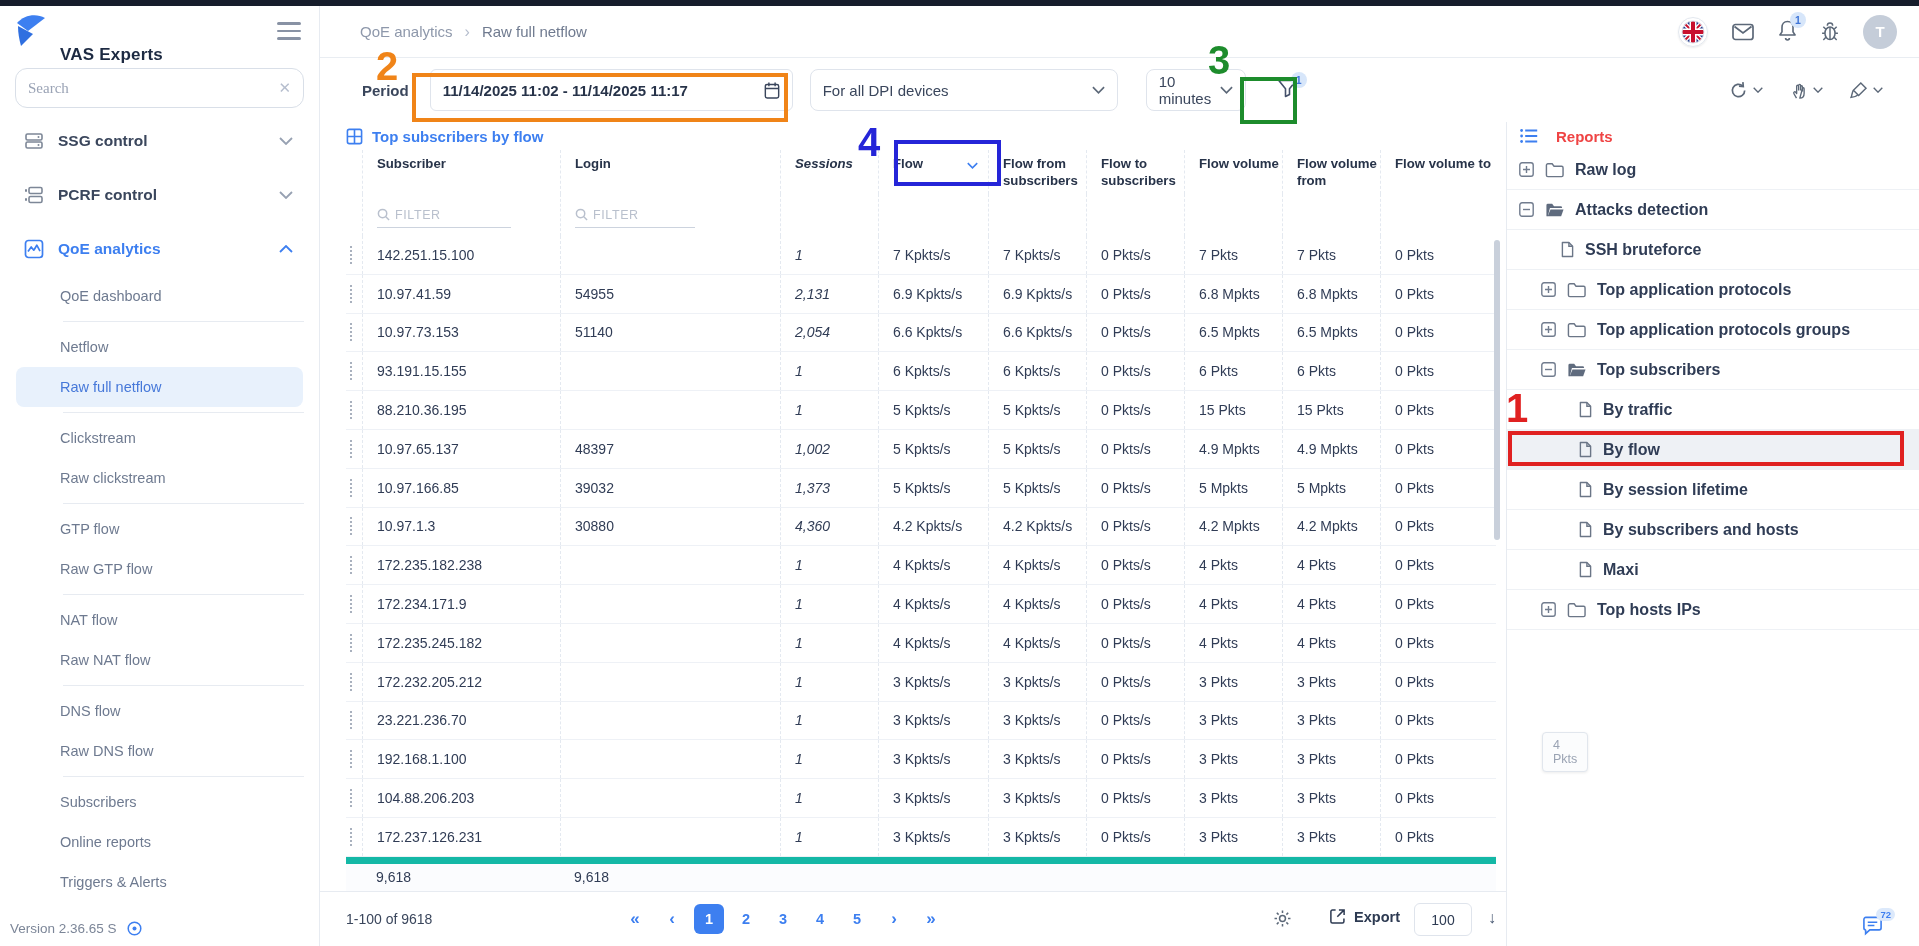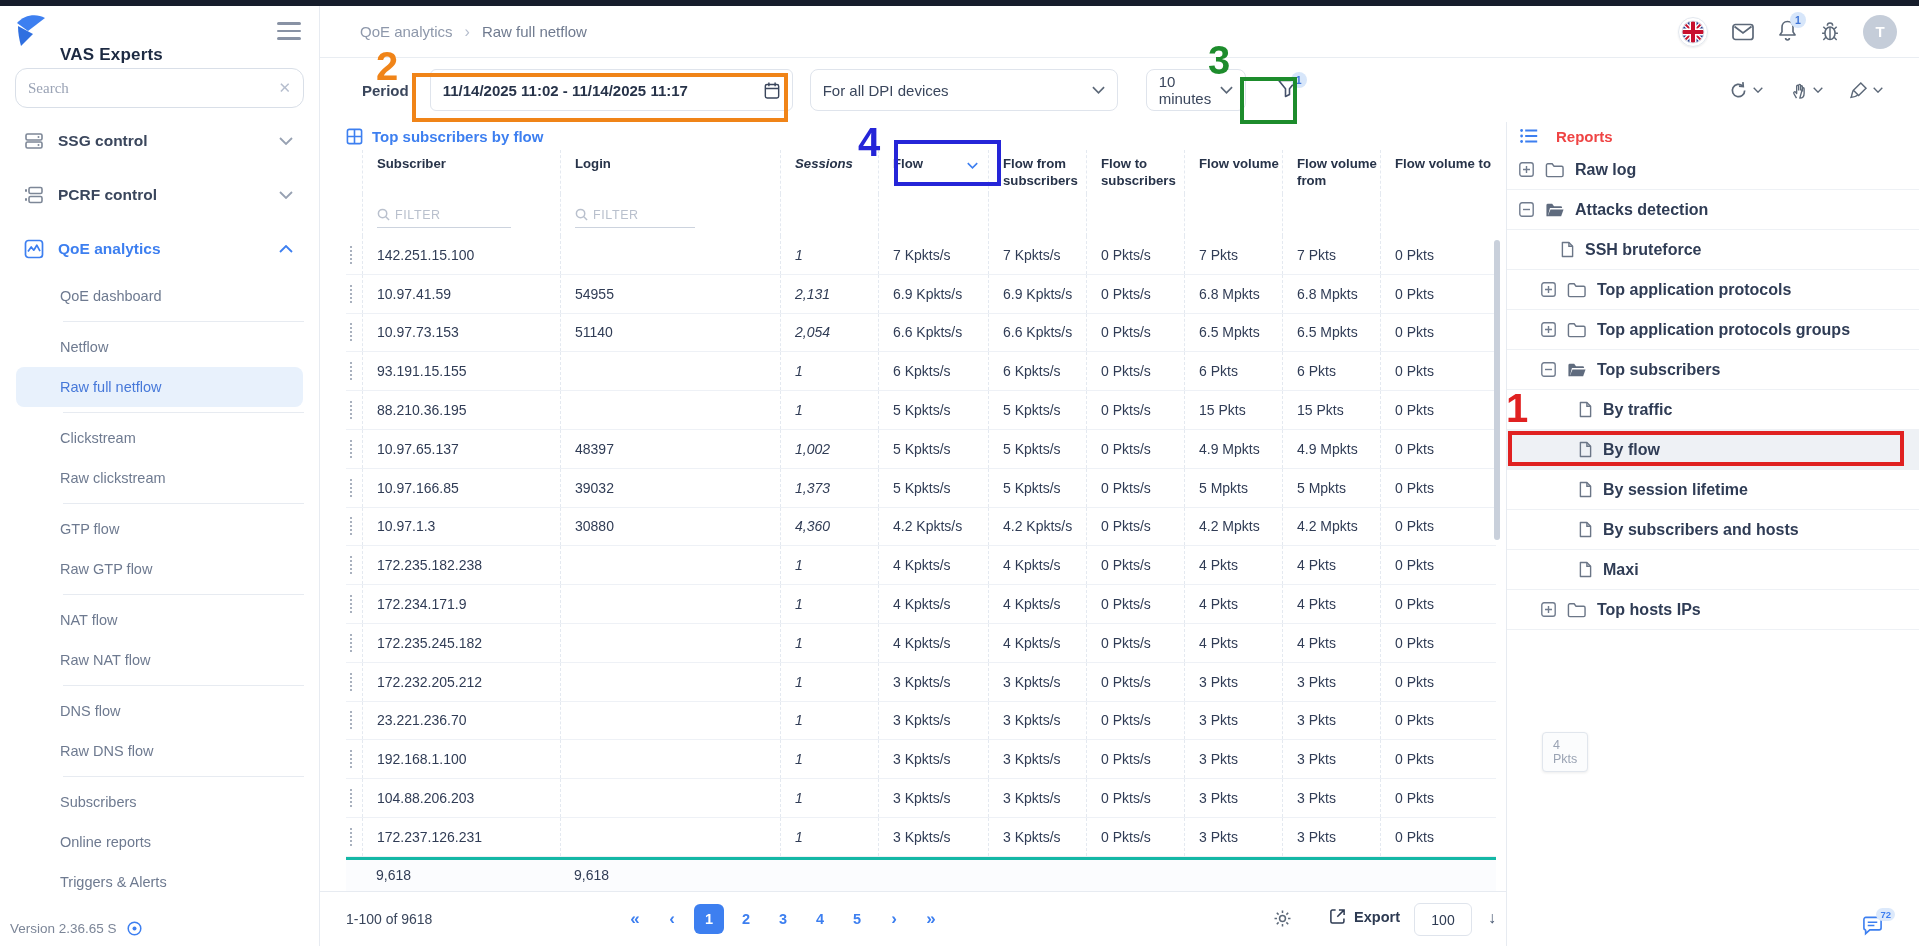--- a/index.html
+++ b/index.html
@@ -56,21 +56,21 @@
   .tool { display:flex; align-items:center; gap:5px; cursor:pointer; }
 
   .content { flex:1; display:flex; min-height:0; }
   .table-wrap { flex:1; display:flex; flex-direction:column; min-width:0; position:relative; }
   .table-title { height:28px; margin-left:26px; display:flex; align-items:center; gap:9px; font-size:15px; font-weight:600; color:#3d7ff0; }
 
   .grid { margin:0 10px 0 26px; flex:1; overflow:hidden; }
   .trow { display:flex; height:38.8px; border-bottom:1px solid #eef1f6; }
   .trow.thead { height:44px; border-bottom:none; }
   .trow.tfilter { height:42px; border-bottom:none; }
-  .trow.tsum { height:34px; border-bottom:none; border-top:3px solid #14b8a6; background:#fbfcfe; }
+  .trow.tsum { height:34px; border-bottom:none; border-top:7px solid #14b8a6; background:#fbfcfe; }
   .tc { display:flex; align-items:center; padding-left:14px; font-size:14px; color:#303c55; overflow:hidden; white-space:nowrap; }
   .tc.sep { border-left:1px dashed #e4e9f0; }
   .c0 { width:16px; padding-left:3px; }
   .c1 { width:198px; } .c2 { width:220px; } .c3 { width:98px;font-style:italic; } .c4 { width:110px; }
   .c5,.c6,.c7,.c8 { width:98px; } .c9 { flex:1; }
   .thead .tc { align-items:flex-start; padding-top:5px; font-size:13.2px; font-weight:bold; color:#273349; white-space:normal; line-height:1.3; cursor:pointer; }
   .thead .hflex { display:flex; width:100%; }
   .sort-chev { margin-left:auto; margin-right:10px; padding-top:3px; }
   .filter-box { display:flex; align-items:center; gap:5px; border-bottom:1px solid #ccd3de; height:26px; }
   .filter-box input { border:0; outline:0; width:100%; font-size:12.5px; letter-spacing:.6px; color:#6b7687; font-family:inherit; background:transparent; }

